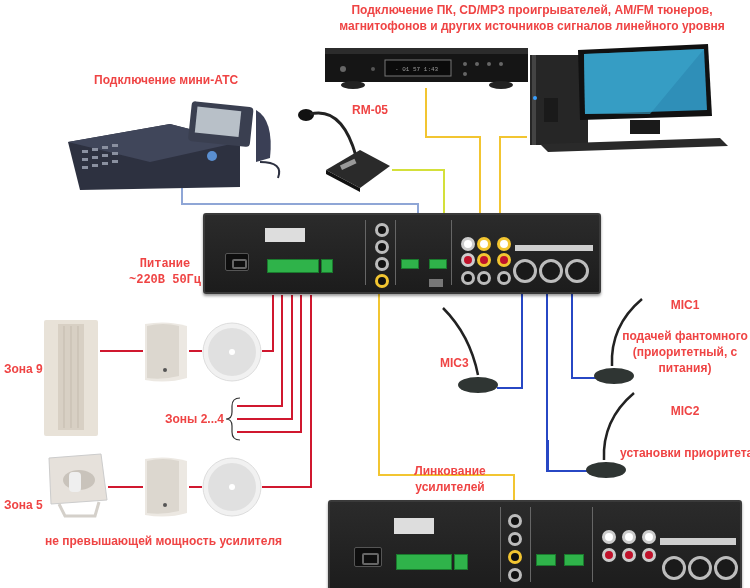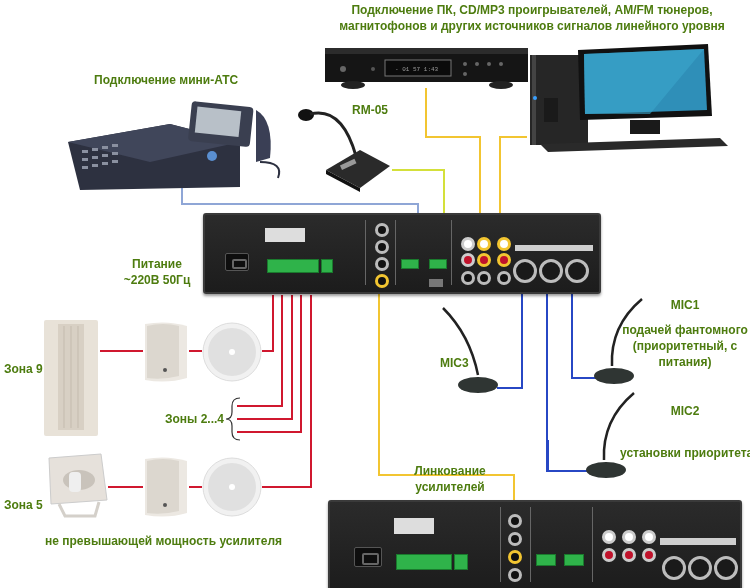--- a/index.html
+++ b/index.html
@@ -1,17 +1,17 @@
 <!DOCTYPE html>
 <html><head>
 <meta charset="utf-8">
 <style>
   html, body { margin:0; padding:0; background:#ffffff; }
   body { width:750px; height:588px; position:relative; overflow:hidden; font-family:"Liberation Sans", sans-serif; }
-  .lbl { position:absolute; font-weight:bold; color:#4d7c0f; font-size:12px; line-height:16px; white-space:nowrap; }
+  .lbl { position:absolute; font-weight:bold; color:#ef4444; font-size:12px; line-height:16px; white-space:nowrap; }
   .lbl.c { text-align:center; }
   .dev { position:absolute; }
   svg.wires { position:absolute; left:0; top:0; width:750px; height:588px; }
   .rack { position:absolute; background:linear-gradient(#2b2b2b,#1c1c1c); border:2px solid #3a3a3a; border-radius:3px; box-shadow:0 2px 3px rgba(0,0,0,.4); }
   .iec { position:absolute; background:#0e0e0e; border:1px solid #555; border-radius:2px; }
   .iec::after { content:""; position:absolute; left:25%; top:30%; width:50%; height:40%; border:2px solid #666; border-radius:2px; }
   .plate { position:absolute; background:#ddd; }
   .term { position:absolute; background:#2fb34a; border:1px solid #1a7a2d; }
   .jack { position:absolute; width:14px; height:14px; border-radius:50%; background:#111; border:3px solid #bbb; box-sizing:border-box; }
   .rca-w { position:absolute; width:14px; height:14px; border-radius:50%; background:#fff; border:3px solid #ccc; box-sizing:border-box; }
@@ -51,33 +51,33 @@
   <path d="M547 285 V471 H590" stroke="#2747c4" stroke-width="2" fill="none"></path>
   <path d="M548 440 V471" stroke="#2747c4" stroke-width="2" fill="none"></path>
 </svg>
 
 <div class="lbl c" style="left:322px;top:2px;width:420px;">
   <div>Подключение ПК, CD/MP3 проигрывателей, AM/FM тюнеров,</div>
   <div>магнитофонов и других источников сигналов линейного уровня</div>
 </div>
 <div class="lbl" style="left:94px;top:72px;">Подключение мини-АТС</div>
 <div class="lbl" style="left:352px;top:102px;">RM-05</div>
-<div class="lbl c" style="left:112px;top:256px;width:90px;">
+<div class="lbl c" style="left:120px;top:256px;width:90px;font-family:Liberation Mono, monospace;">
   <div>Питание</div>
   <div>~220В 50Гц</div>
 </div>
 <div class="lbl" style="left:4px;top:361px;">Зона 9</div>
 <div class="lbl" style="left:165px;top:411px;">Зоны 2...4</div>
 <div class="lbl" style="left:4px;top:483px;margin-top:14px;">Зона 5</div>
 <div class="lbl" style="left:45px;top:532px;line-height:18px;">
   <div>не превышающей мощность усилителя</div>
 </div>
 <div class="lbl" style="left:440px;top:355px;">MIC3</div>
 <div class="lbl c" style="left:620px;top:297px;width:130px;">
-  <div style="margin-bottom:9px;">MIC1</div>
+  <div style="margin-bottom:15px;">MIC1</div>
   <div>подачей фантомного</div>
   <div>(приоритетный, с</div>
   <div>питания)</div>
 </div>
 <div class="lbl c" style="left:620px;top:403px;width:130px;">
   <div style="margin-bottom:26px;">MIC2</div>
   <div>установки приоритета)</div>
 </div>
 <div class="lbl c" style="left:395px;top:463px;width:110px;">
   <div>Линкование</div>

